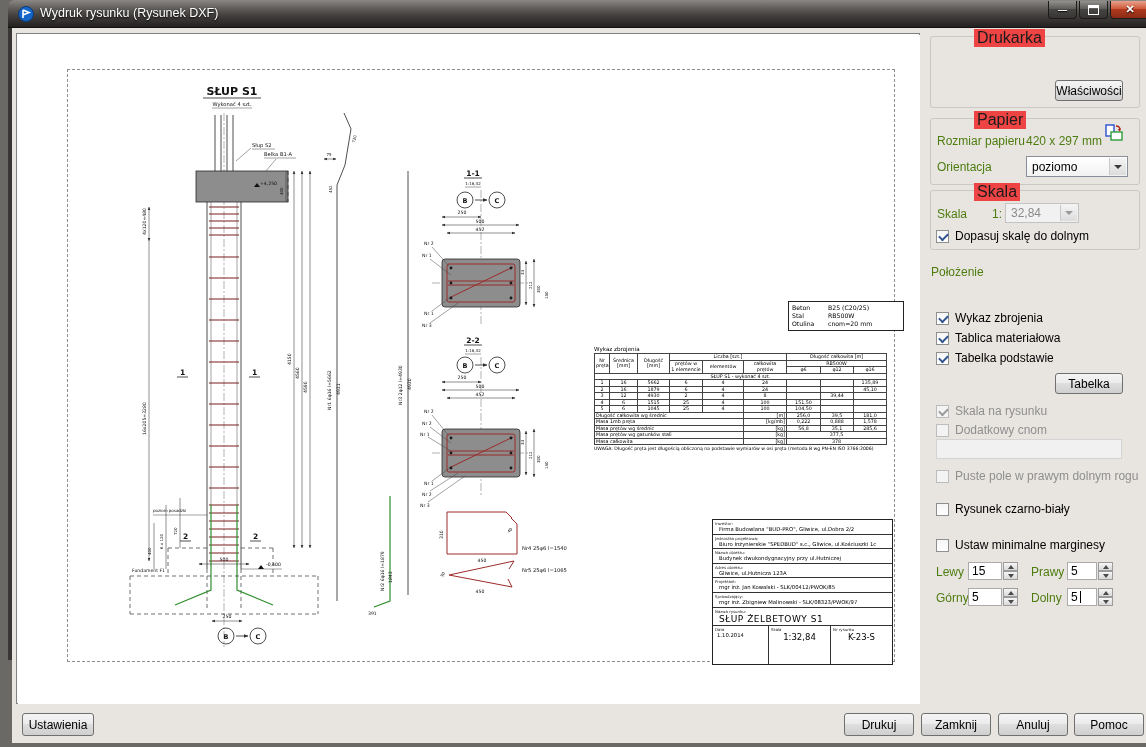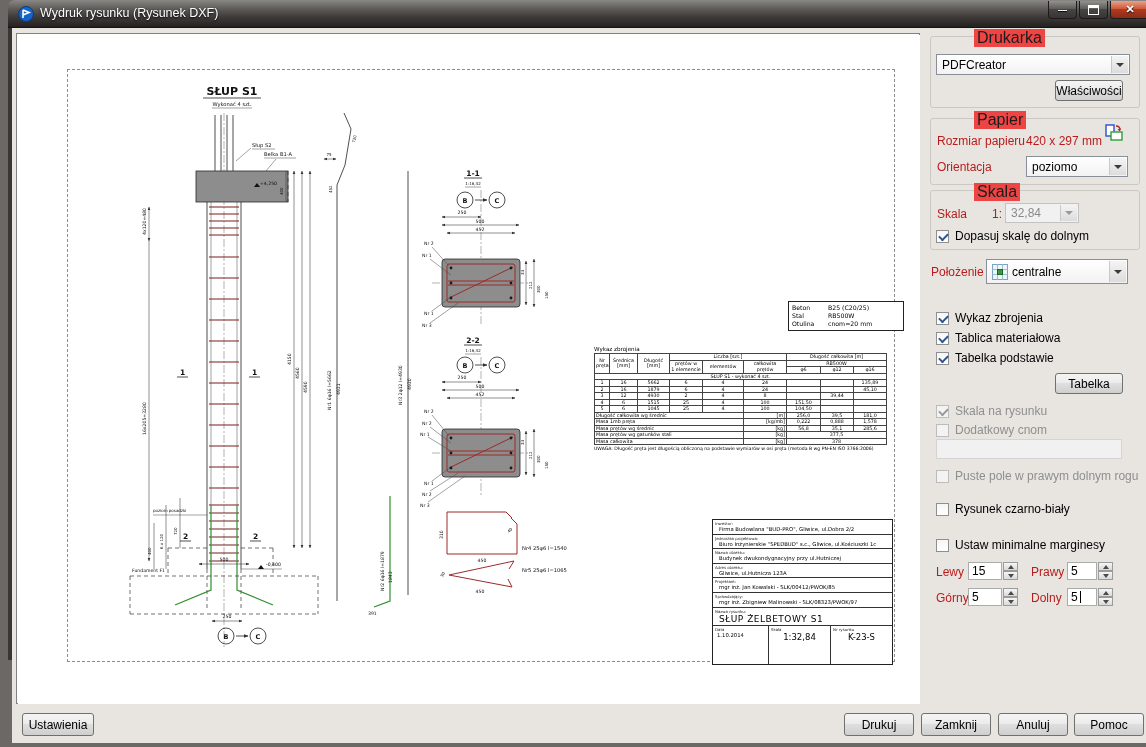--- a/index.html
+++ b/index.html
@@ -67,21 +67,21 @@
   .tb-bottom{flex:1;display:grid;grid-template-columns:56px 62px 1fr;}
   .tb-bottom>div{border-right:0.6px solid #333;padding:1px 2px;}
   .tb-bottom>div:last-child{border-right:none;}
   .tb-m{display:block;font-size:5.3px;padding-left:2px;}
   .tb-big2{display:block;font-size:8.5px;text-align:center;}
 
   
   .side{position:absolute;left:916px;top:4px;width:216px;height:676px;}
   .grp{position:absolute;border:1px solid #cbc7c2;border-radius:3px;}
   .grp-t{position:absolute;top:-8px;left:6px;background:#ef4444;padding:0 3px;font-size:16px;color:#1c1c1c;margin-left:37px;}
-  .lab{position:absolute;font-size:12px;color:#b91c1c;text-align:center;}
+  .lab{position:absolute;font-size:12px;color:#4d7c0f;text-align:center;}
 
   .combo{position:absolute;background:linear-gradient(#fff,#f2f2f2);border:1px solid #898f98;
     font-size:12px;display:flex;align-items:center;padding-left:5px;color:#000;}
   .combo .arrowzone{position:absolute;right:1px;top:1px;bottom:1px;width:17px;
     background:linear-gradient(#f4f4f4,#dcdcdc);border-left:1px solid #c9c9c9;
     display:flex;align-items:center;justify-content:center;}
   .arr-dn{width:0;height:0;border-left:4px solid transparent;border-right:4px solid transparent;border-top:4px solid #3c3c3c;}
   .combo.dis{background:#f1f1f1;border-color:#c3c3c3;color:#8a8a8a;}
   .combo.dis .arr-dn{border-top-color:#9a9a9a;}
   .combo .cicon{width:16px;height:16px;margin-right:4px;flex:none;}
@@ -550,26 +550,20 @@
           </div>
         </div>
       </div>
     </div>
 
     <div class="side">
 
       <div class="grp" style="left:2px;top:4px;width:210px;height:72px;">
         <span class="grp-t">Drukarka</span>
       </div>
-      <div class="combo" style="left:8px;top:22px;width:194px;height:21px;">
-        <span>PDFCreator</span>
-        <span class="arrowzone">
-            <span class="arr-dn"></span>
-          </span>
-      </div>
       <div class="btn" style="left:127px;top:48px;width:68px;height:21px;">Właściwości</div>
 
       <div class="grp" style="left:2px;top:86px;width:210px;height:67px;">
         <span class="grp-t">Papier</span>
       </div>
       <span class="lab" style="left:9px;top:102px;">Rozmiar papieru</span>
       <span class="lab" style="left:98px;top:102px;">420 x 297 mm</span>
       <svg style="position:absolute;left:176px;top:90px;" width="20" height="20" viewBox="0 0 20 20">
         <rect x="2" y="3" width="8" height="11" fill="#fff" stroke="#2b4fd0" stroke-width="1.4"></rect>
         <rect x="7" y="10" width="11" height="8" fill="#fff" stroke="#2e9e3a" stroke-width="1.4"></rect>
@@ -594,31 +588,20 @@
         <span class="arrowzone">
             <span class="arr-dn"></span>
           </span>
       </div>
       <label class="cb checked" style="left:8px;top:197px;">
         <span class="box"></span>
         <span>Dopasuj skalę do dolnym</span>
       </label>
 
       <span class="lab" style="left:3px;top:233px;">Położenie</span>
-      <div class="combo" style="left:58px;top:227px;width:142px;height:25px;">
-        <svg class="cicon" viewBox="0 0 16 16">
-          <rect x="0.5" y="0.5" width="15" height="15" fill="#eef6fb" stroke="#7aa3c0"></rect>
-          <path d="M5.5,0.5 V15.5 M10.5,0.5 V15.5 M0.5,5.5 H15.5 M0.5,10.5 H15.5" stroke="#9cc0d8" stroke-width="1" fill="none"></path>
-          <rect x="5.5" y="5.5" width="5" height="5" fill="#3a9d3a" stroke="#1c6b1c"></rect>
-        </svg>
-        <span>centralne</span>
-        <span class="arrowzone">
-            <span class="arr-dn"></span>
-          </span>
-      </div>
 
       <label class="cb checked" style="left:8px;top:279px;">
         <span class="box"></span>
         <span>Wykaz zbrojenia</span>
       </label>
       <label class="cb checked" style="left:8px;top:299px;">
         <span class="box"></span>
         <span>Tablica materiałowa</span>
       </label>
       <label class="cb checked" style="left:8px;top:319px;">

